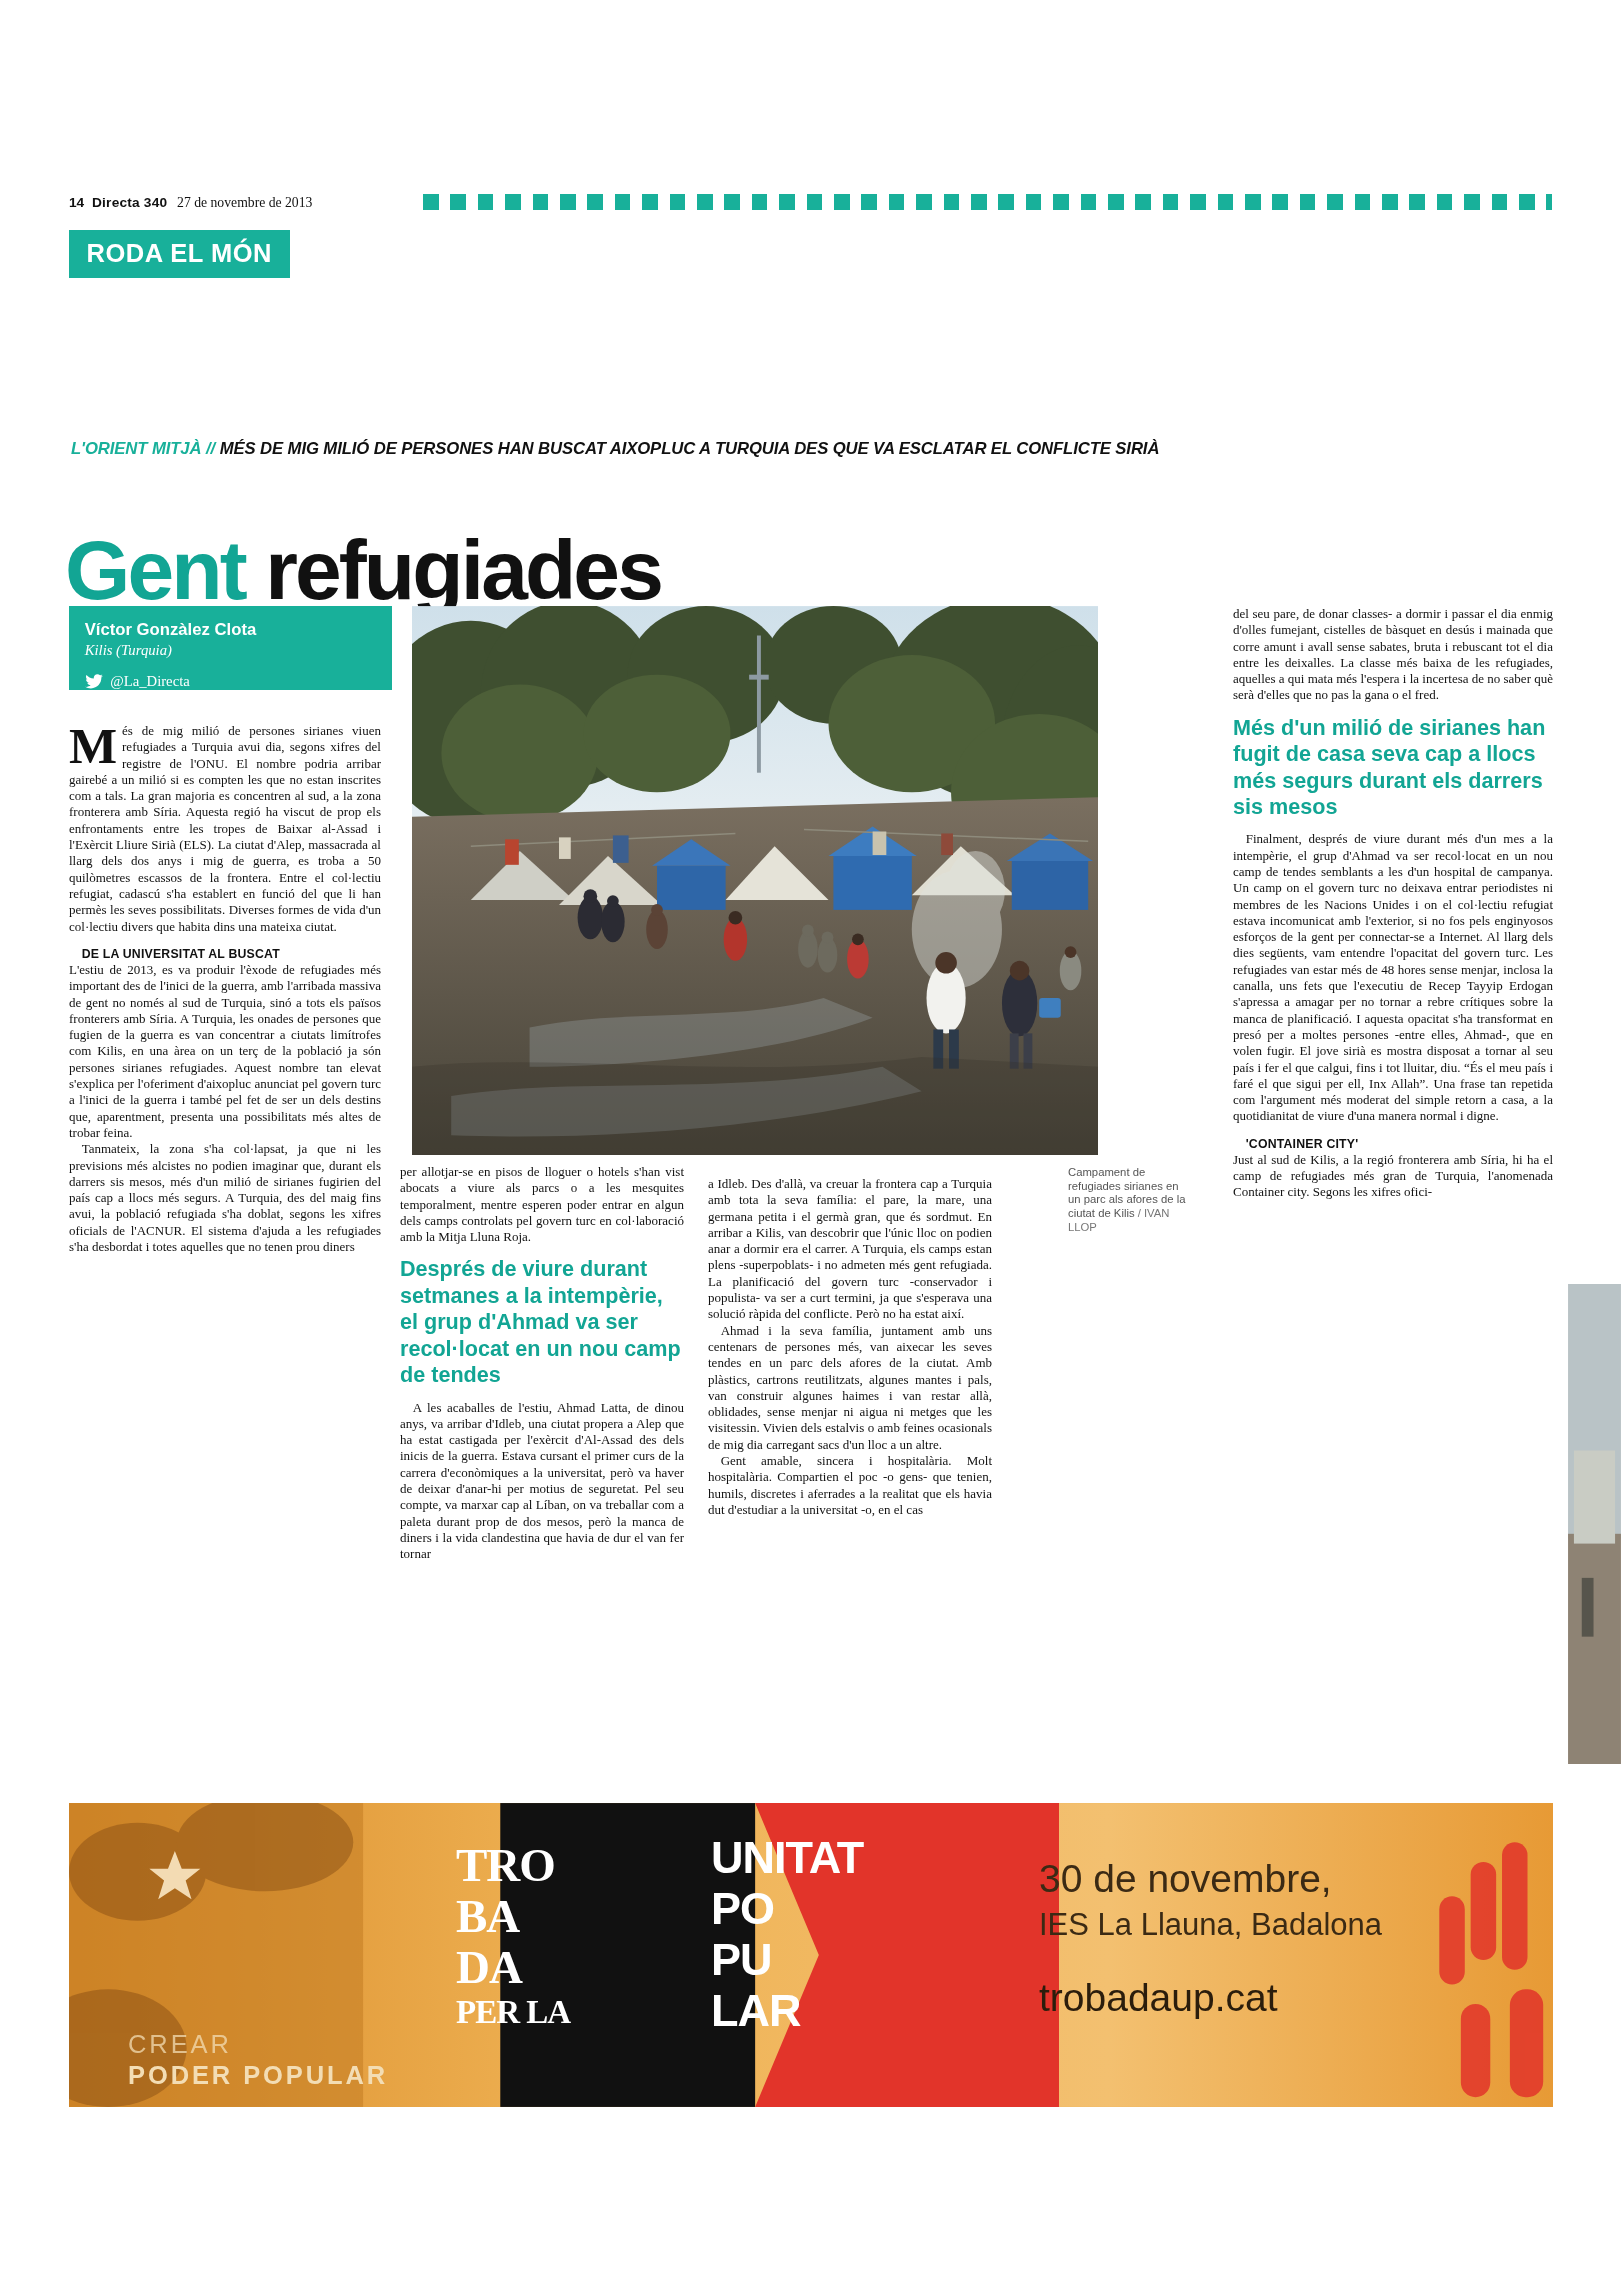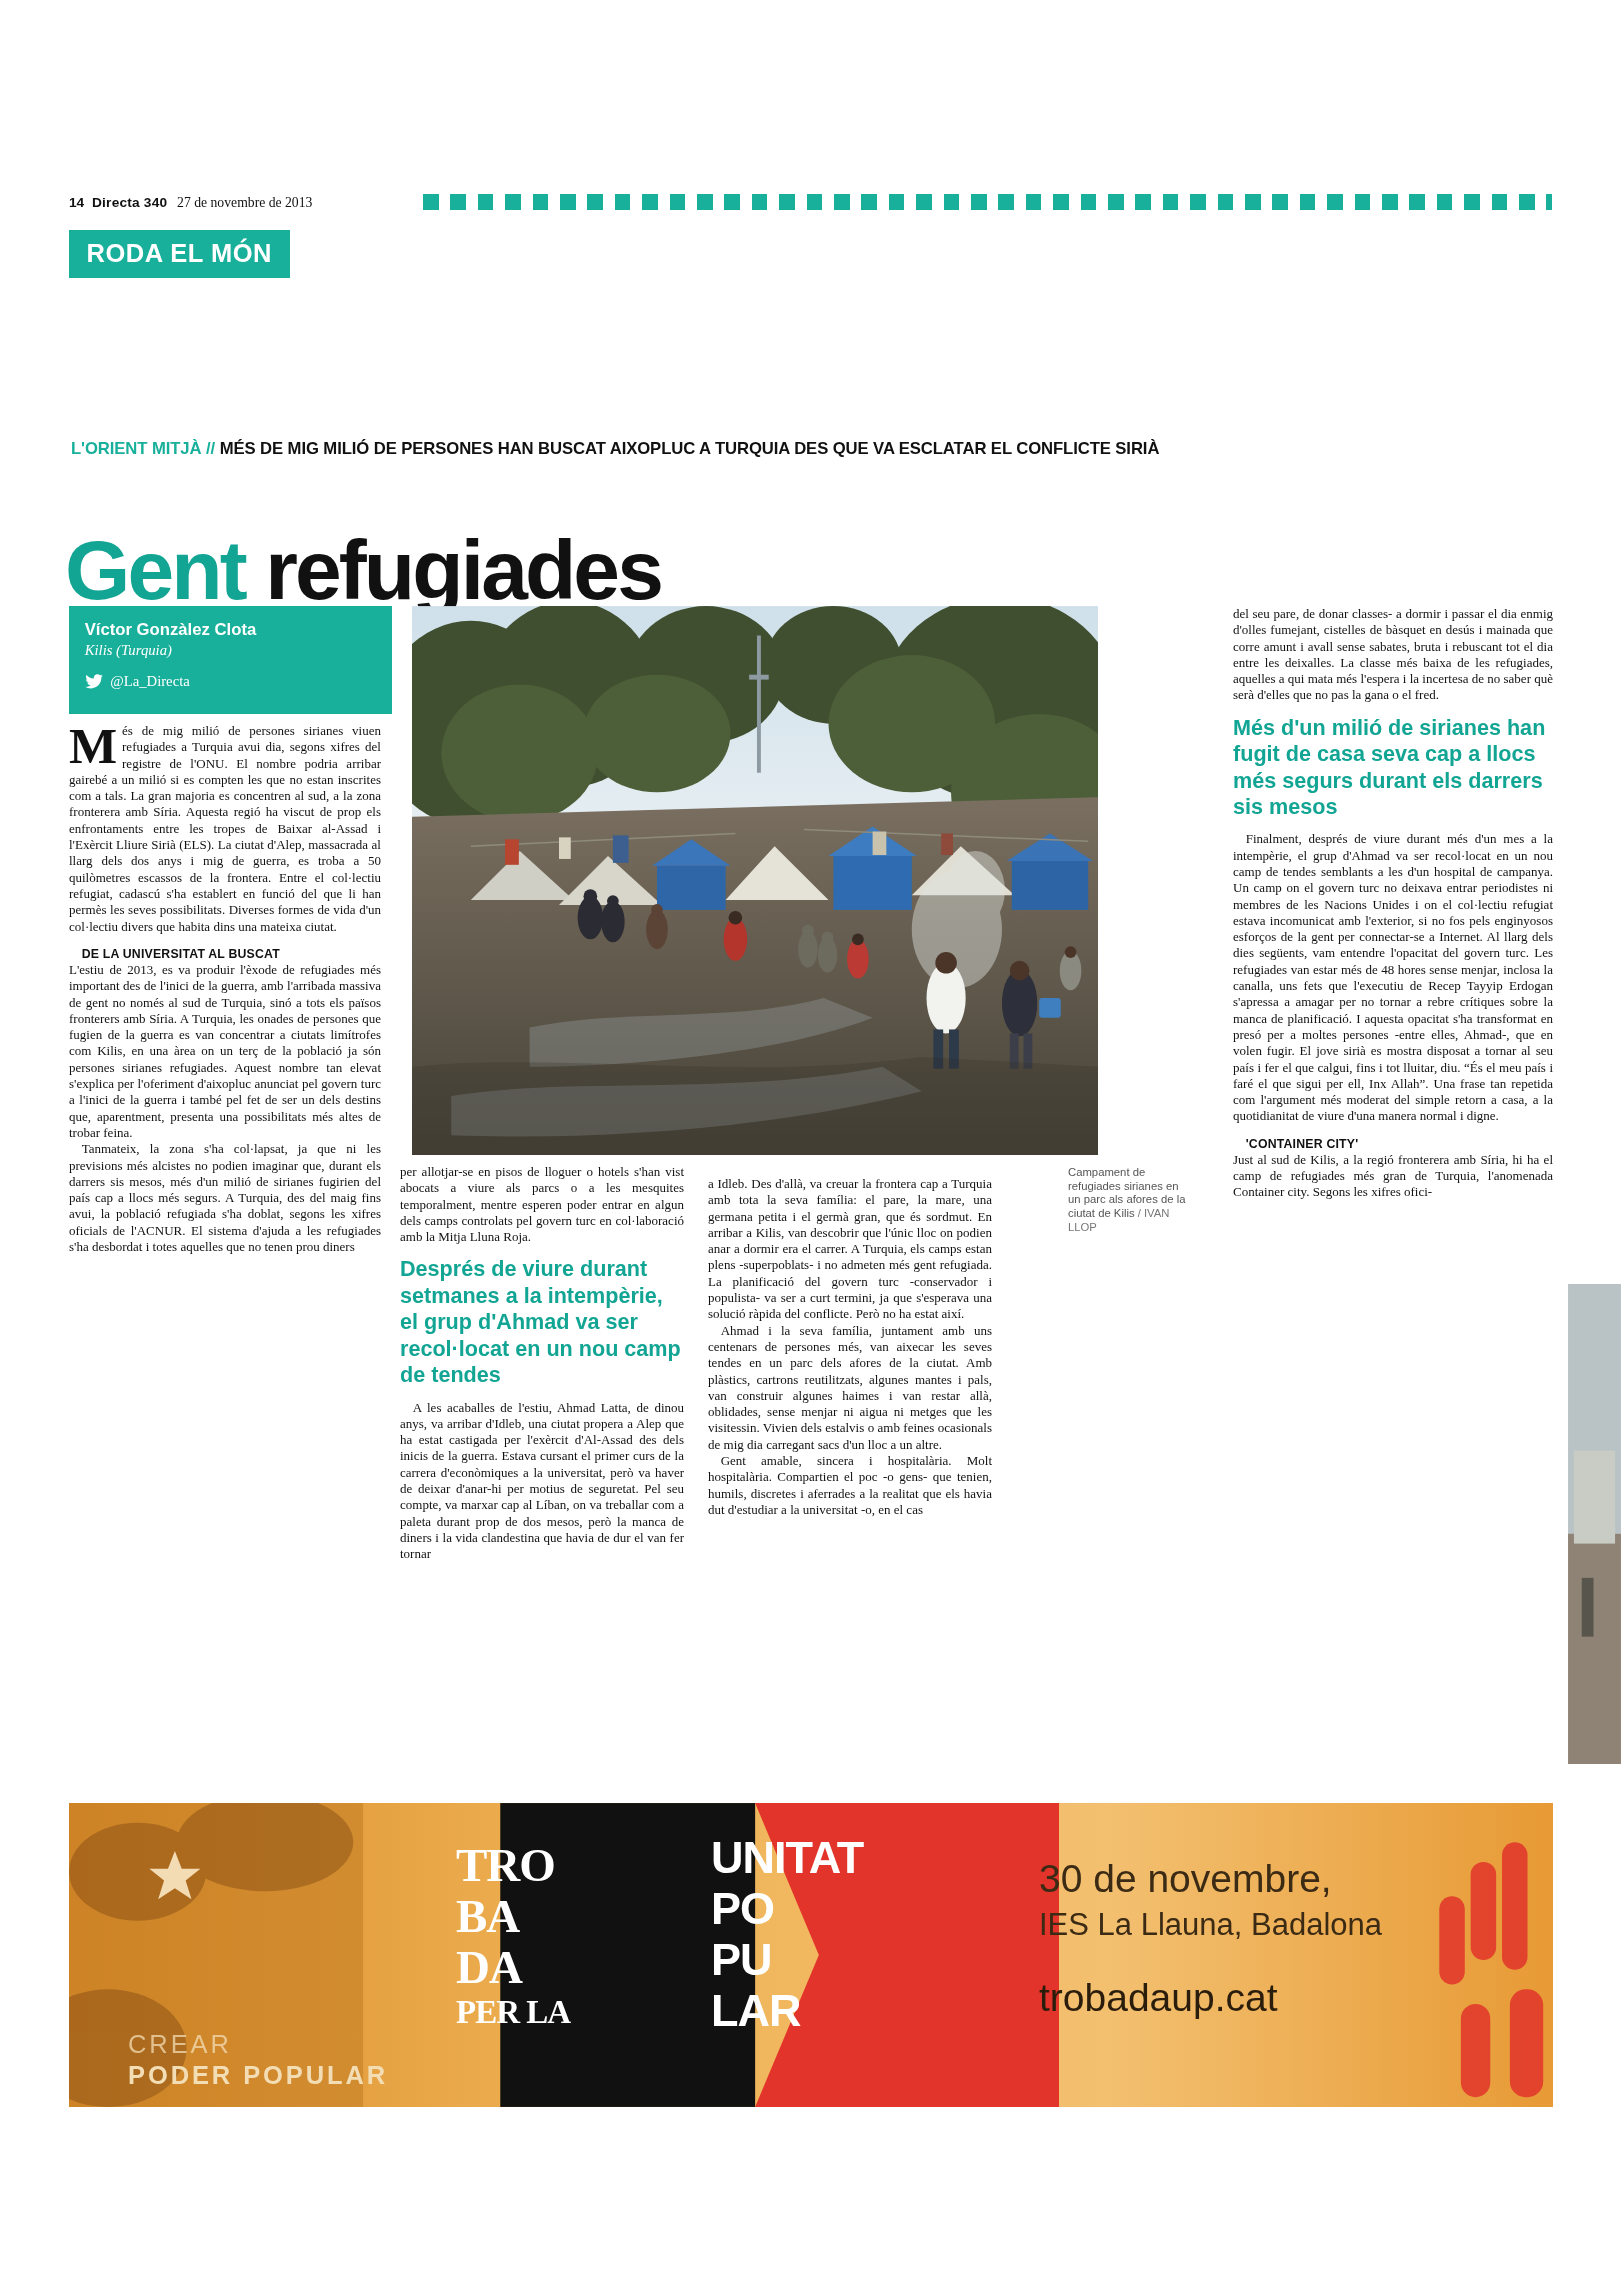--- a/index.html
+++ b/index.html
@@ -41,37 +41,37 @@
     background:#18b09a; color:#fff;
     font-family:"Liberation Sans", sans-serif;
     font-weight:bold; font-size:25.5px; letter-spacing:0.5px;
     padding:8.8px 17.6px 9.8px 17.6px;
   }
 
   
   .kicker {
     position:absolute; left:71px; top:439px; width:1274px;
     font-family:"Liberation Sans", sans-serif;
-    font-weight:bold; font-size:16.7px; letter-spacing:-0.1px;
+    font-weight:bold; font-size:16.7px; letter-spacing:-0.1px;font-style:italic;
   }
   .kicker .k1 { color:#18b09a; }
   .kicker .k2 { color:#111; }
 
   .headline {
     position:absolute; left:65px; top:469px; width:1372px;
     font-family:"Liberation Sans", sans-serif;
     font-weight:bold; font-size:84px; line-height:90px;
     letter-spacing:-2.9px;
   }
   .headline .h1 { color:#12a594; }
   .headline .h2 { color:#111; }
 
   
   .byline {
-    position:absolute; left:69px; top:606px; width:323px; height:108px;
+    position:absolute; left:69px; top:606px; width:323px; height:84px;
     background:#18b09a; color:#fff; padding:13.7px 15.7px 0 15.7px;
   }
   .byline .name {
     font-family:"Liberation Sans", sans-serif;
     font-weight:bold; font-size:16.7px;
   }
   .byline .place {
     font-family:"Liberation Serif", serif;
     font-style:italic; font-size:14.7px; margin-top:2px;
   }

